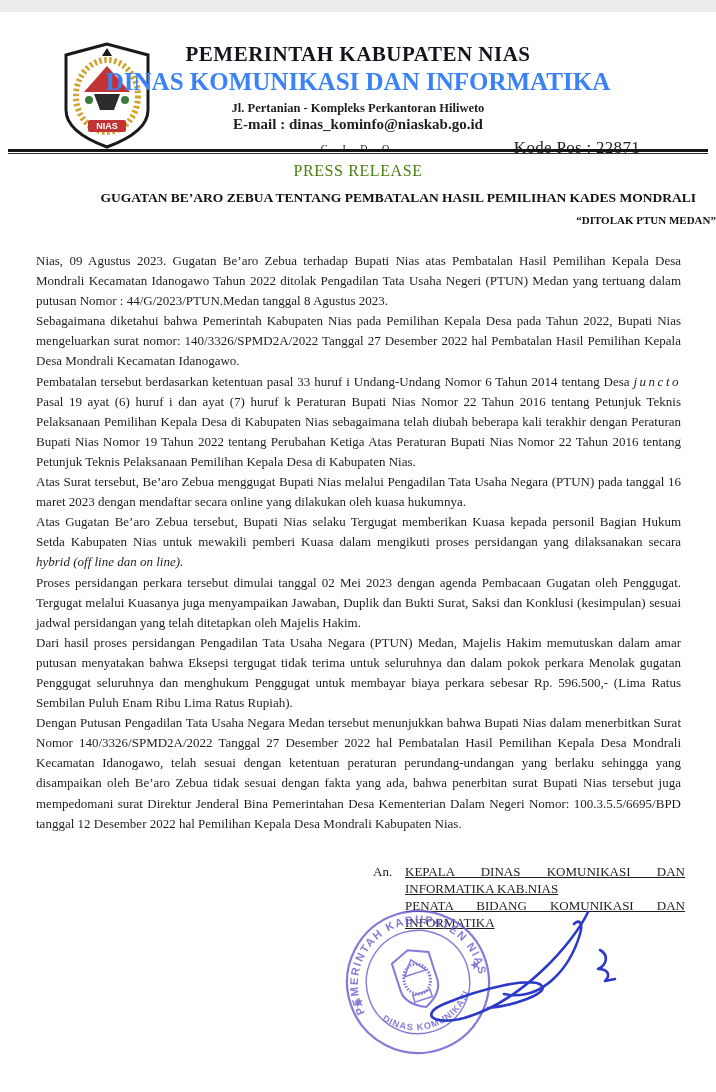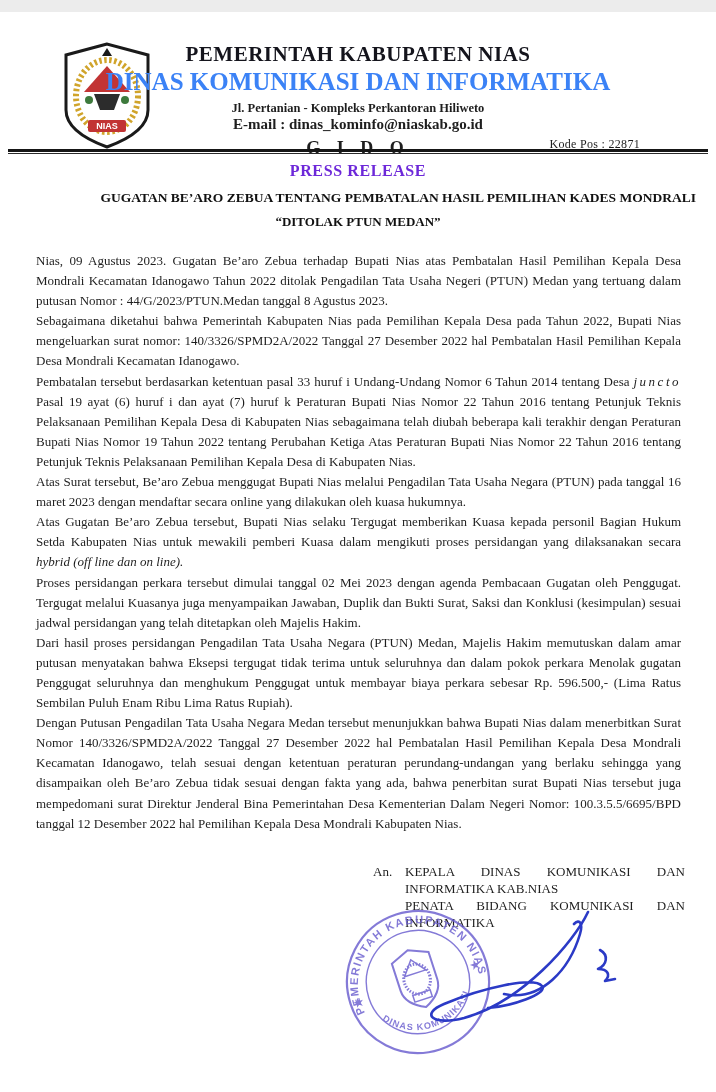--- a/index.html
+++ b/index.html
@@ -9,39 +9,39 @@
     overflow:hidden;margin:0 auto;
   }
   .top-strip{position:absolute;left:0;top:0;width:716px;height:12px;background:#ececec;}
   .crest{position:absolute;left:54px;top:40px;width:106px;height:110px;}
   .header-text{position:absolute;left:36px;right:36px;top:42px;text-align:center;line-height:1.15;}
   .gov{font-size:21px;font-weight:bold;letter-spacing:.5px;color:#14141c;}
   .agency{font-size:25px;font-weight:bold;margin-top:2px;color:#3b82f6;}
   .addr{font-size:12.5px;font-weight:bold;margin-top:4px;font-family:Liberation Serif, serif;}
   .email{font-size:15px;font-weight:bold;margin-top:1px;}
   .gido-row{position:relative;margin-top:4px;height:18px;}
-  .gido{font-size:18px;font-weight:bold;letter-spacing:6px;text-align:right;}
-  .kodepos{position:absolute;right:40px;top:0;font-size:12px;letter-spacing:.3px;}
+  .gido{font-size:10px;font-weight:normal;letter-spacing:6px;text-align:right;}
+  .kodepos{position:absolute;right:40px;top:0;font-size:17px;letter-spacing:.3px;}
   .rule{position:absolute;left:8px;right:8px;top:149px;height:2px;border-top:3px solid #161616;}
   .rule-inner{height:1px;margin-top:1px;background:#2a2a2a;}
   .press-release{position:absolute;left:0;right:0;top:162px;text-align:center;
-    font-size:16px;font-weight:bold;letter-spacing:.6px;color:#6d28d9;}
+    font-size:16px;font-weight:normal;letter-spacing:.6px;color:#4d7c0f;}
   .subject{position:absolute;left:20px;right:20px;top:190px;text-align:right;
     font-size:13.5px;font-weight:bold;color:#111;}
-  .verdict{position:absolute;left:0;right:0;top:214px;text-align:center;
-    font-size:13px;font-weight:bold;color:#111;}
+  .verdict{position:absolute;left:0;right:0;top:214px;text-align:right;
+    font-size:11px;font-weight:bold;color:#111;}
   .body-block{position:absolute;left:36px;top:251px;width:645px;
     font-size:13px;line-height:20.1px;}
   .para{margin:0;text-align:justify;}
   .run-italic{font-style:italic;}
   .run-italic-spaced{font-style:italic;letter-spacing:2.5px;}
   .sig-block{position:absolute;left:373px;top:863px;width:312px;
     font-size:13px;line-height:17px;}
   .sig-grid{display:grid;grid-template-columns:32px 1fr;}
-  .sig-title{text-align:justify;}
+  .sig-title{text-align:justify;text-decoration:underline;}
   .stamp{position:absolute;left:342px;top:906px;width:152px;height:152px;opacity:.82;}
   .autograph{position:absolute;left:392px;top:898px;width:232px;height:142px;}
   .officer{position:absolute;left:405px;top:1017px;font-size:13px;line-height:17.5px;}
 </style>
 </head>
 <body>
 
 <div class="page">
 
   <div class="top-strip"></div>

